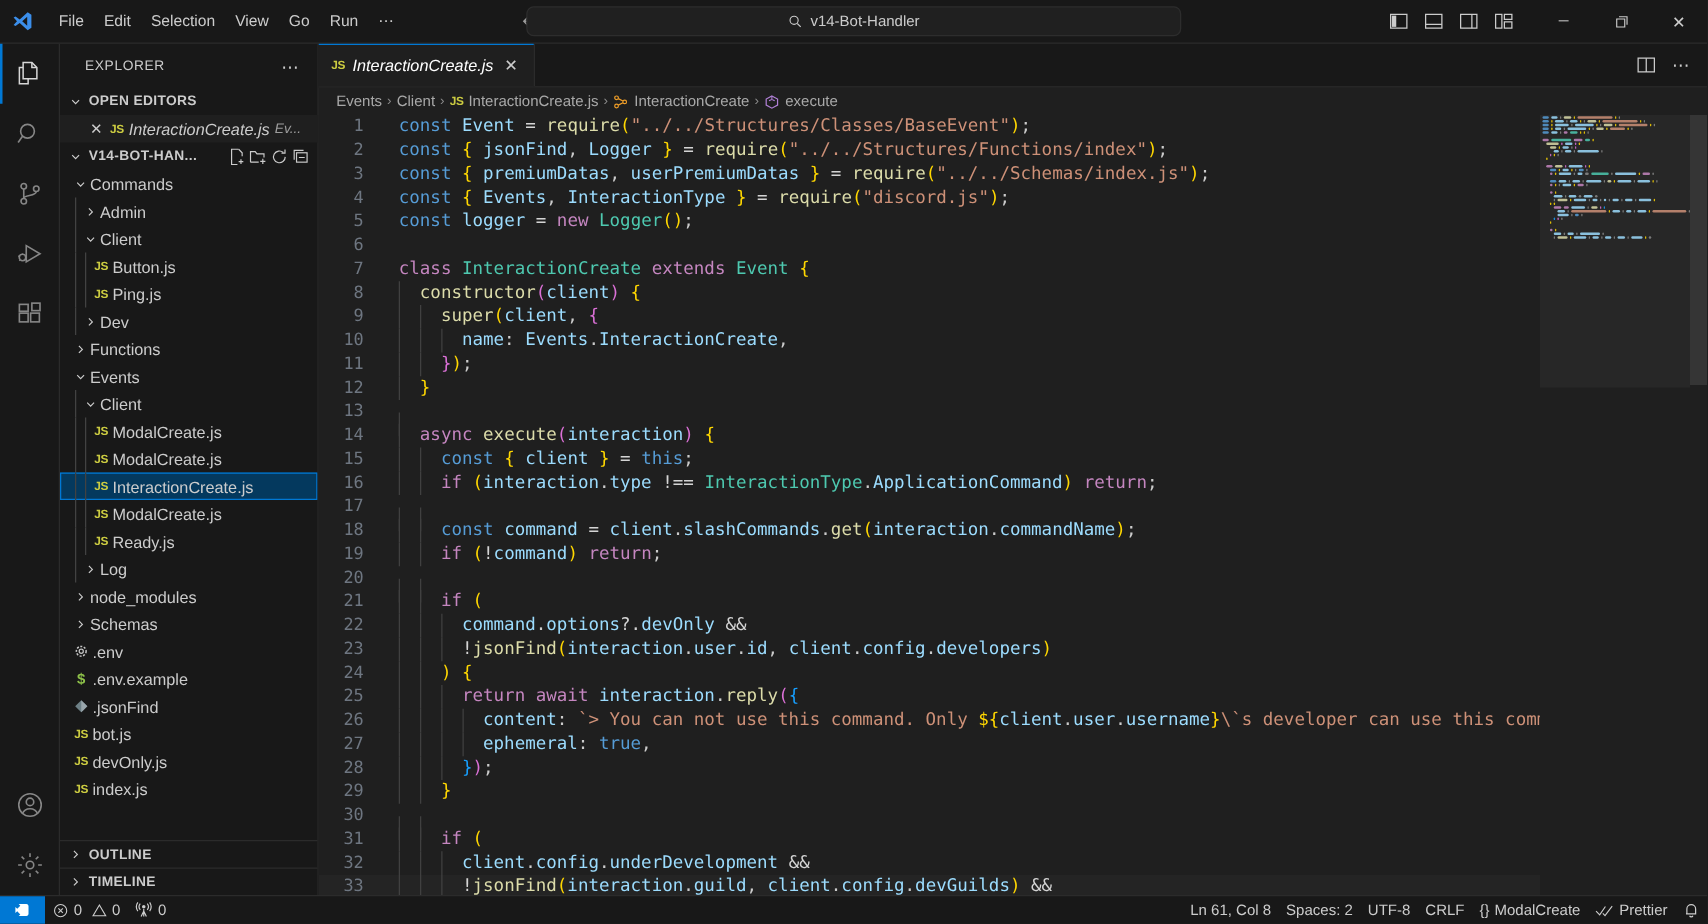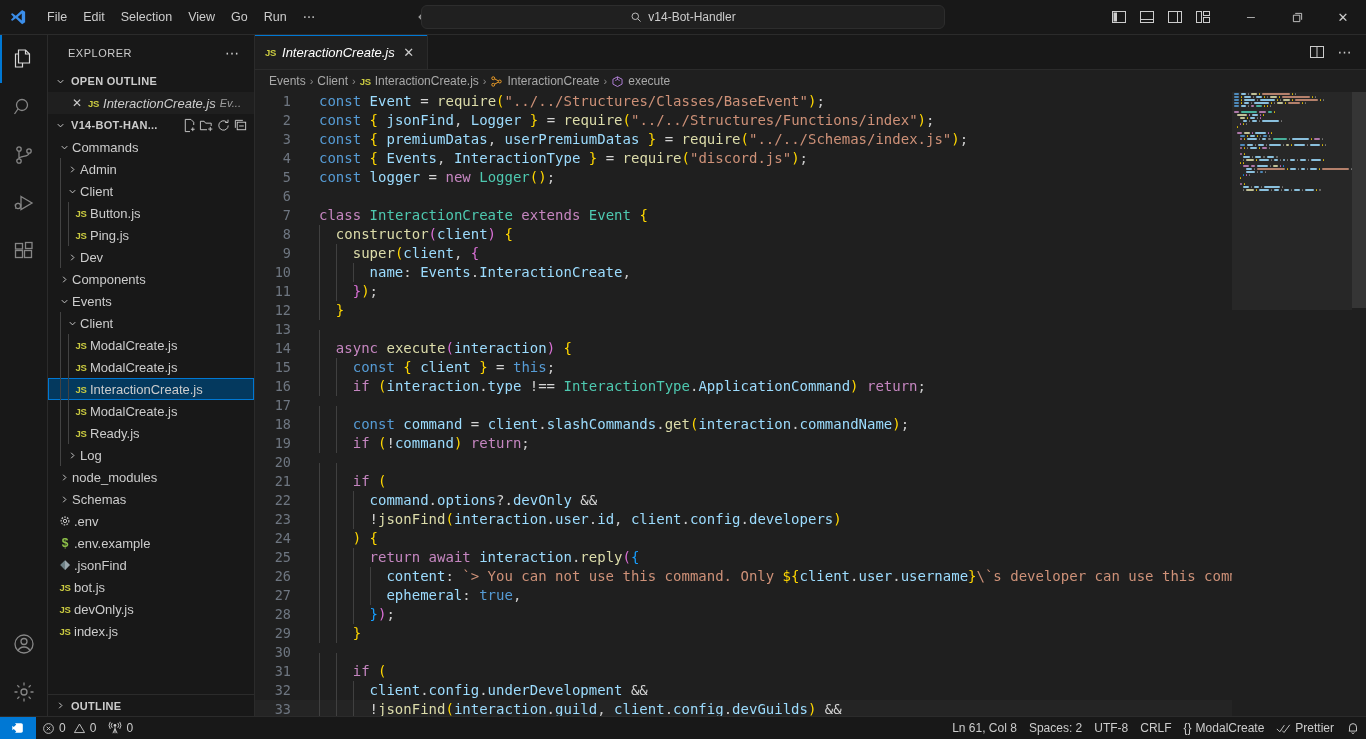--- a/index.html
+++ b/index.html
@@ -340,21 +340,21 @@
       <span class="more">⋯</span>
     </div>
 
     <div class="open-editors">
       <div class="section-header">
         <span class="chev">
           <svg width="11" height="11" viewBox="0 0 16 16">
               <path fill="none" stroke="#cccccc" stroke-width="1.4" d="M4 6l4 4 4-4"></path>
             </svg>
         </span>
-        <span>OPEN OUTLINE</span>
+        <span>OPEN EDITORS</span>
       </div>
       <div class="oe-row">
         <span class="oe-close">✕</span>
         <span class="js-badge">JS</span>
         <span class="oe-name">InteractionCreate.js</span>
         <span class="oe-desc">Ev...</span>
       </div>
     </div>
 
     <div class="section-header">
@@ -453,21 +453,21 @@
           <span class="tlabel">Dev</span>
           <span class="guide" style="left: 12px;"></span>
         </div>
         <div class="trow">
           <span class="ind" style="width: 8px;"></span>
           <span class="chev">
             <svg width="11" height="11" viewBox="0 0 16 16">
               <path fill="none" stroke="#cccccc" stroke-width="1.4" d="M6 4l4 4-4 4"></path>
             </svg>
           </span>
-          <span class="tlabel">Components</span>
+          <span class="tlabel">Functions</span>
         </div>
         <div class="trow">
           <span class="ind" style="width: 8px;"></span>
           <span class="chev">
             <svg width="11" height="11" viewBox="0 0 16 16">
               <path fill="none" stroke="#cccccc" stroke-width="1.4" d="M4 6l4 4 4-4"></path>
             </svg>
           </span>
           <span class="tlabel">Events</span>
         </div>
@@ -605,20 +605,28 @@
       </div>
 
     <div class="bottom-sections">
       <div class="collapsed-section">
         <span class="chev">
           <svg width="11" height="11" viewBox="0 0 16 16">
               <path fill="none" stroke="#cccccc" stroke-width="1.4" d="M6 4l4 4-4 4"></path>
             </svg>
         </span>
         <span>OUTLINE</span>
+      </div>
+      <div class="collapsed-section">
+        <span class="chev">
+          <svg width="11" height="11" viewBox="0 0 16 16">
+              <path fill="none" stroke="#cccccc" stroke-width="1.4" d="M6 4l4 4-4 4"></path>
+            </svg>
+        </span>
+        <span>TIMELINE</span>
       </div>
     </div>
   </div>
 
   <div class="editor-area">
     <div class="tabbar">
       <div class="tab">
         <span class="js-badge">JS</span>
         <span class="tab-title">InteractionCreate.js</span>
         <span class="tab-close">✕</span>

